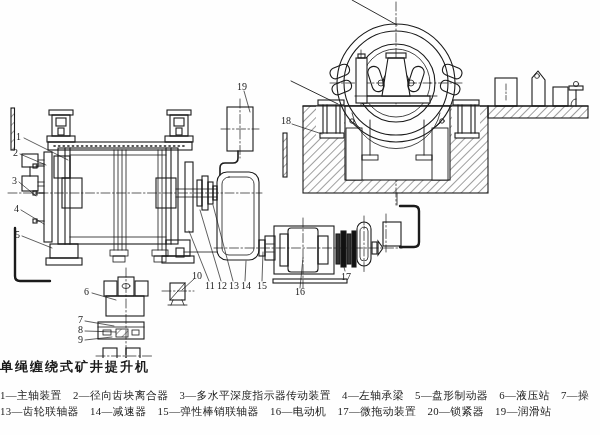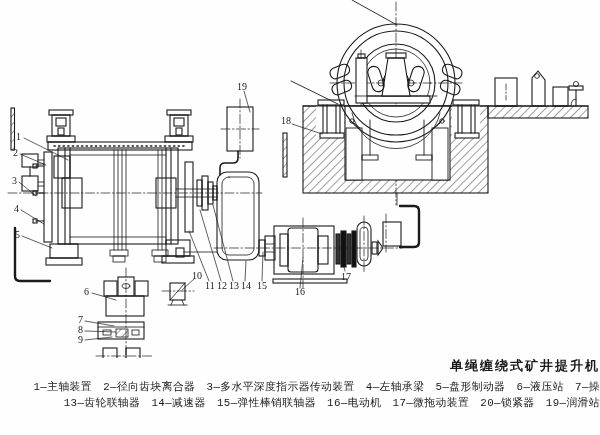--- a/index.html
+++ b/index.html
@@ -2,25 +2,25 @@
 <html><head>
 <meta charset="utf-8">
 <style>
   html,body{margin:0;padding:0;background:#e8e8e8;}
   .page{
     position:relative;width:600px;height:435px;background:#fefefe;
     font-family:"Liberation Serif", serif;color:#1b1b1b;overflow:hidden;
     margin:0 auto;
   }
   .diagram{position:absolute;top:0;left:0;}
-  .caption{position:absolute;left:0;top:358px;width:600px;text-align:right;font-family:Liberation Mono, monospace;}
+  .caption{position:absolute;left:0;top:358px;width:600px;text-align:left;}
   .fig-title{
     font-size:13px;font-weight:bold;letter-spacing:2px;line-height:18px;
   }
-  .legend{margin-top:4px;font-size:10.8px;line-height:15.6px;letter-spacing:0.4px;}
+  .legend{margin-top:12px;font-size:10.8px;line-height:15.6px;letter-spacing:0.4px;}
   .legend div{white-space:nowrap;}
   svg text{font-family:"Liberation Serif", serif;fill:#1b1b1b;}
   .co{font-size:10px;}
 </style>
 </head>
 <body>
 
 <div class="page">
 
 <svg class="diagram" width="600" height="358" viewBox="0 0 600 358" stroke="#1b1b1b" fill="none" stroke-width="1.1" stroke-linecap="round">

